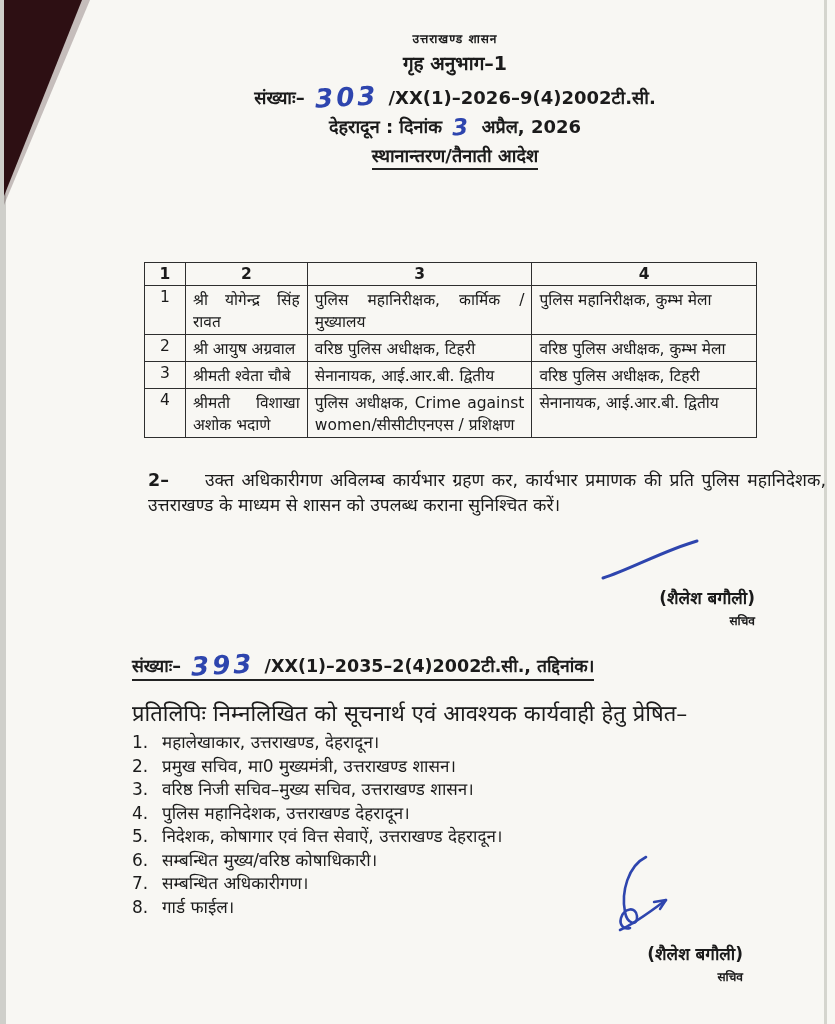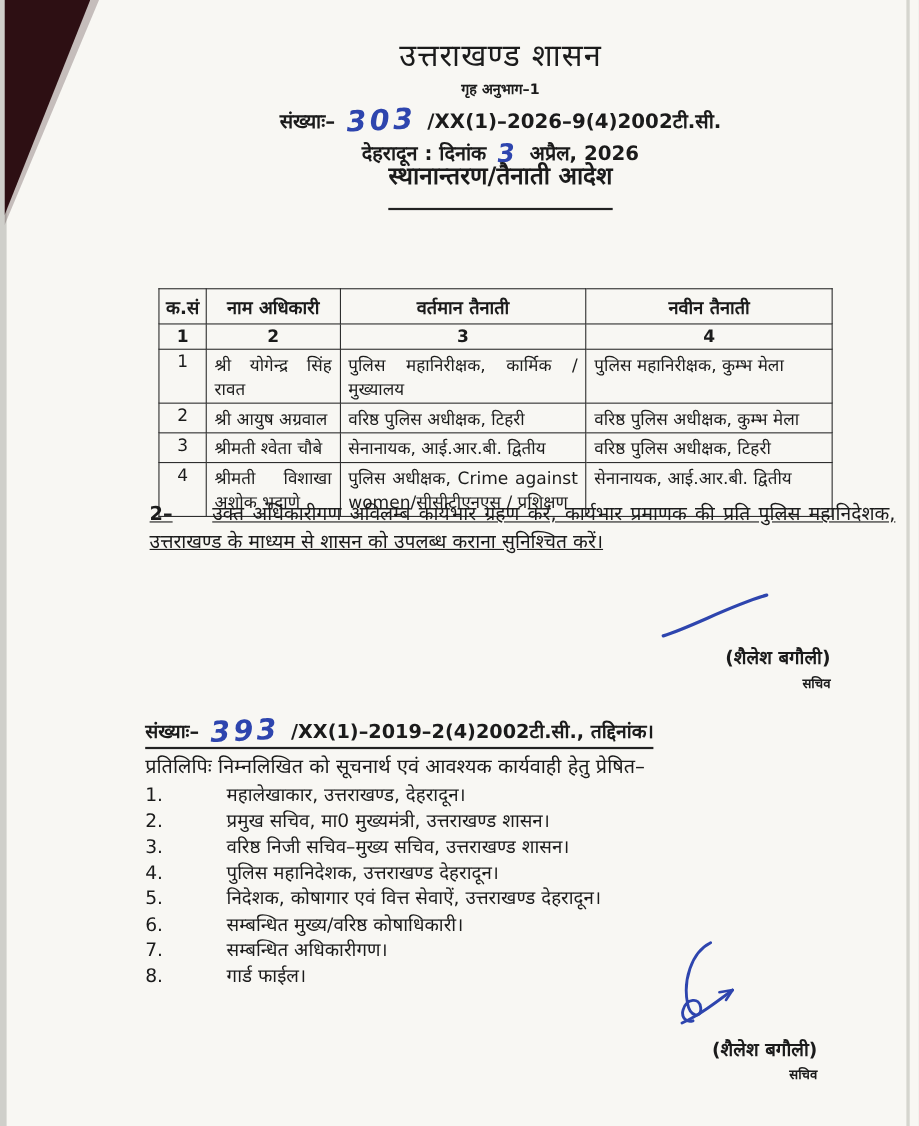--- a/index.html
+++ b/index.html
@@ -22,52 +22,52 @@
     background:#2d0f13;
     clip-path:polygon(0 0,100% 0,0 100%);
   }
   .corner-fold2{
     position:absolute;left:4px;top:0;width:86px;height:205px;
     background:#2d0f13;opacity:.25;
     clip-path:polygon(0 0,100% 0,0 100%);
   }
   
   .header{position:absolute;left:75px;top:30px;width:760px;text-align:center;}
-  .org{font-size:28px;font-weight:normal;letter-spacing:1px;}
-  .dept{font-size:13px;font-weight:bold;margin-top:3px;}
+  .org{font-size:12px;font-weight:bold;letter-spacing:1px;}
+  .dept{font-size:19px;font-weight:bold;margin-top:3px;}
   .numline{font-size:18px;font-weight:bold;margin-top:4px;}
   .dateline{font-size:18px;font-weight:bold;margin-top:2px;}
   .hand{
     color:#2e45ae;
     font-size:26px;
     font-weight:bold;
     font-style:italic;
     letter-spacing:3px;
     display:inline-block;
     transform:rotate(-3deg) translateY(2px);
     padding:0 4px;
   }
   .hand.small{font-size:23px;}
   .doc-title{
     position:absolute;left:75px;top:143px;width:760px;text-align:center;
   }
   .doc-title span{
-    font-size:22px;font-weight:bold;
+    font-size:18px;font-weight:bold;
     border-bottom:2px solid #222;
-    padding-bottom:16px;
+    padding-bottom:2px;
   }
   
   .para1{
     position:absolute;left:132px;top:180px;width:678px;
     font-size:17.5px;line-height:1.42;text-align:justify;
     text-indent:52px;margin:0;
   }
   .para2{
     position:absolute;left:132px;top:452px;width:678px;
-    font-size:17.5px;line-height:1.42;text-align:justify;margin:4px;text-decoration:underline;
+    font-size:17.5px;line-height:1.42;text-align:justify;margin:16px;
   }
   .para2 .p2label{font-weight:bold;margin-right:36px;}
   
   .order-table{
     position:absolute;left:144px;top:262px;width:613px;
     border-collapse:collapse;
     font-size:15.5px;
   }
   .order-table th,.order-table td{
     border:1.6px solid #2e2e2e;
@@ -86,25 +86,25 @@
   .sig{position:absolute;text-align:right;}
   .sig1{left:545px;top:536px;width:210px;}
   .sig2{left:548px;top:854px;width:195px;}
   .sig .sigline{display:block;margin:0 auto;}
   .sig .signame{font-size:17px;font-weight:bold;margin-top:4px;}
   .sig .sigtitle{font-size:12px;font-weight:bold;margin-top:3px;}
   
   .lower{position:absolute;left:132px;top:648px;width:620px;}
   .numline2{font-size:17.5px;font-weight:bold;}
   .numline2 .ul{border-bottom:2px solid #222;padding-bottom:1px;display:inline-block;}
-  .copyline{font-size:18px;margin-top:3px;}
+  .copyline{font-size:22px;margin-top:16px;}
   .copylist{margin-top:4px;}
   .copyitem{display:flex;font-size:17px;line-height:23.5px;}
   .copyitem .num{width:30px;flex:none;}
-  .copyitem .txt{flex:1;margin-left:44px;}
+  .copyitem .txt{flex:1;}
 </style>
 </head>
 <body>
 
 <div class="page">
 
   <div class="edge-left"></div>
   <div class="edge-right"></div>
   <div class="corner-fold2"></div>
   <div class="corner-fold"></div>
@@ -130,26 +130,20 @@
 
 
   <table class="order-table">
     <colgroup>
       <col class="col-sno">
         <col class="col-name">
         <col class="col-cur">
         <col class="col-new">
     </colgroup>
     <thead>
-      <tr>
-        <th>क.सं</th>
-        <th>नाम अधिकारी</th>
-        <th>वर्तमान तैनाती</th>
-        <th>नवीन तैनाती</th>
-      </tr>
       <tr class="numrow">
         <td>1</td>
         <td>2</td>
         <td>3</td>
         <td>4</td>
       </tr>
     </thead>
     <tbody>
       <tr>
         <td class="center">1</td>
@@ -188,21 +182,21 @@
     </svg>
     <div class="signame">(शैलेश बगौली)</div>
     <div class="sigtitle">सचिव</div>
   </div>
 
   <div class="lower">
     <div class="numline2">
       <span class="ul">
         <span>संख्याः–</span>
         <span class="hand">393</span>
-        <span>/XX(1)–2019–2(4)2002टी.सी., तद्दिनांक।</span>
+        <span>/XX(1)–2035–2(4)2002टी.सी., तद्दिनांक।</span>
       </span>
     </div>
     <div class="copyline">प्रतिलिपिः निम्नलिखित को सूचनार्थ एवं आवश्यक कार्यवाही हेतु प्रेषित–</div>
     <div class="copylist">
       <div class="copyitem">
         <span class="num">1.</span>
         <span class="txt">महालेखाकार, उत्तराखण्ड, देहरादून।</span>
       </div>
       <div class="copyitem">
         <span class="num">2.</span>

